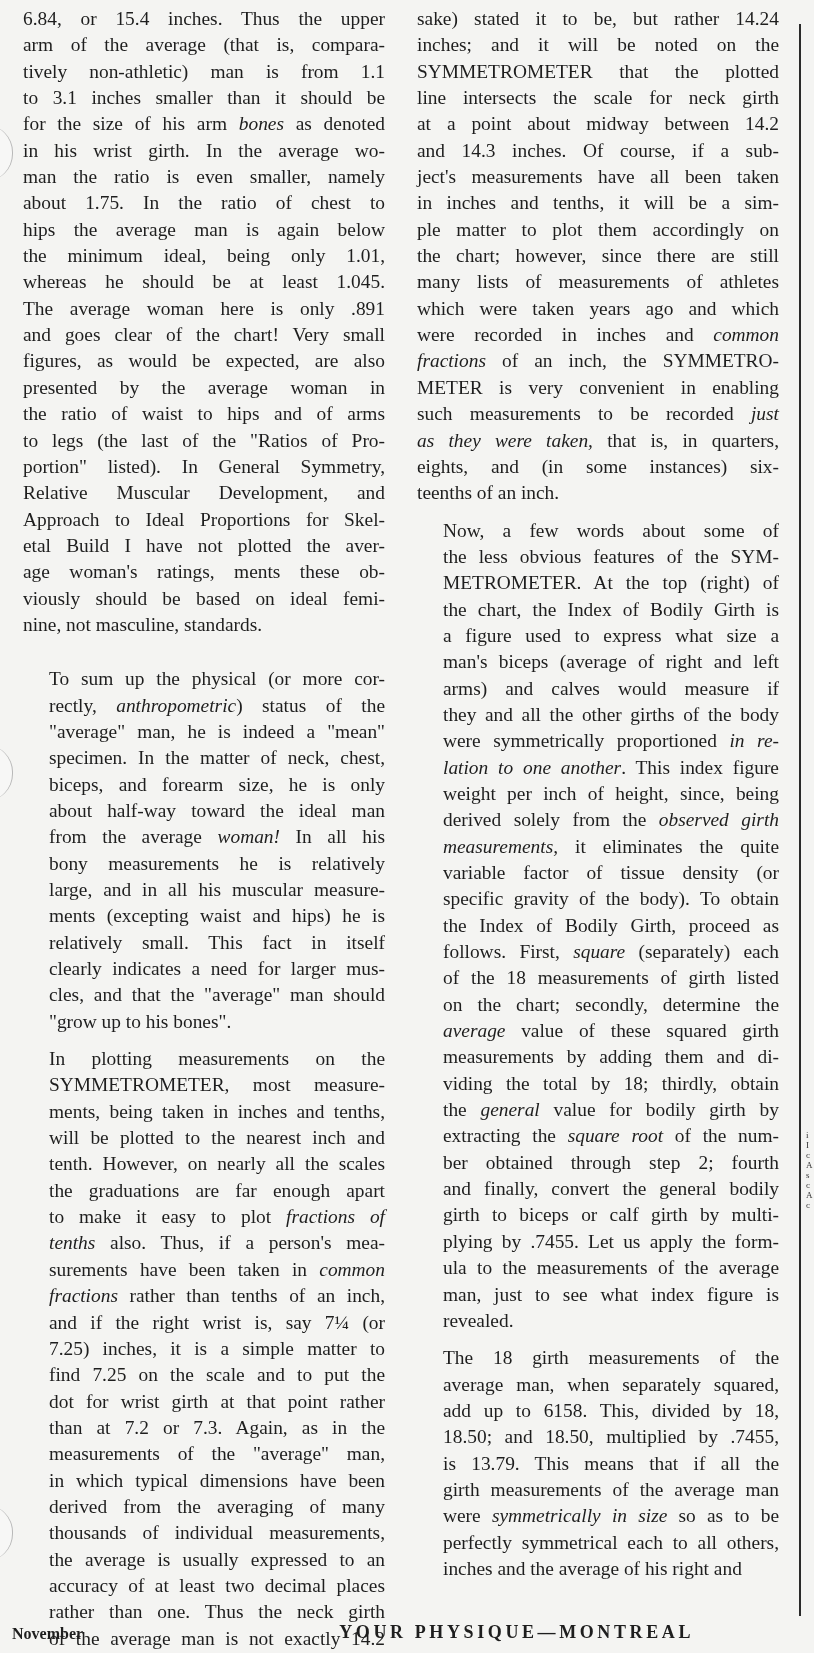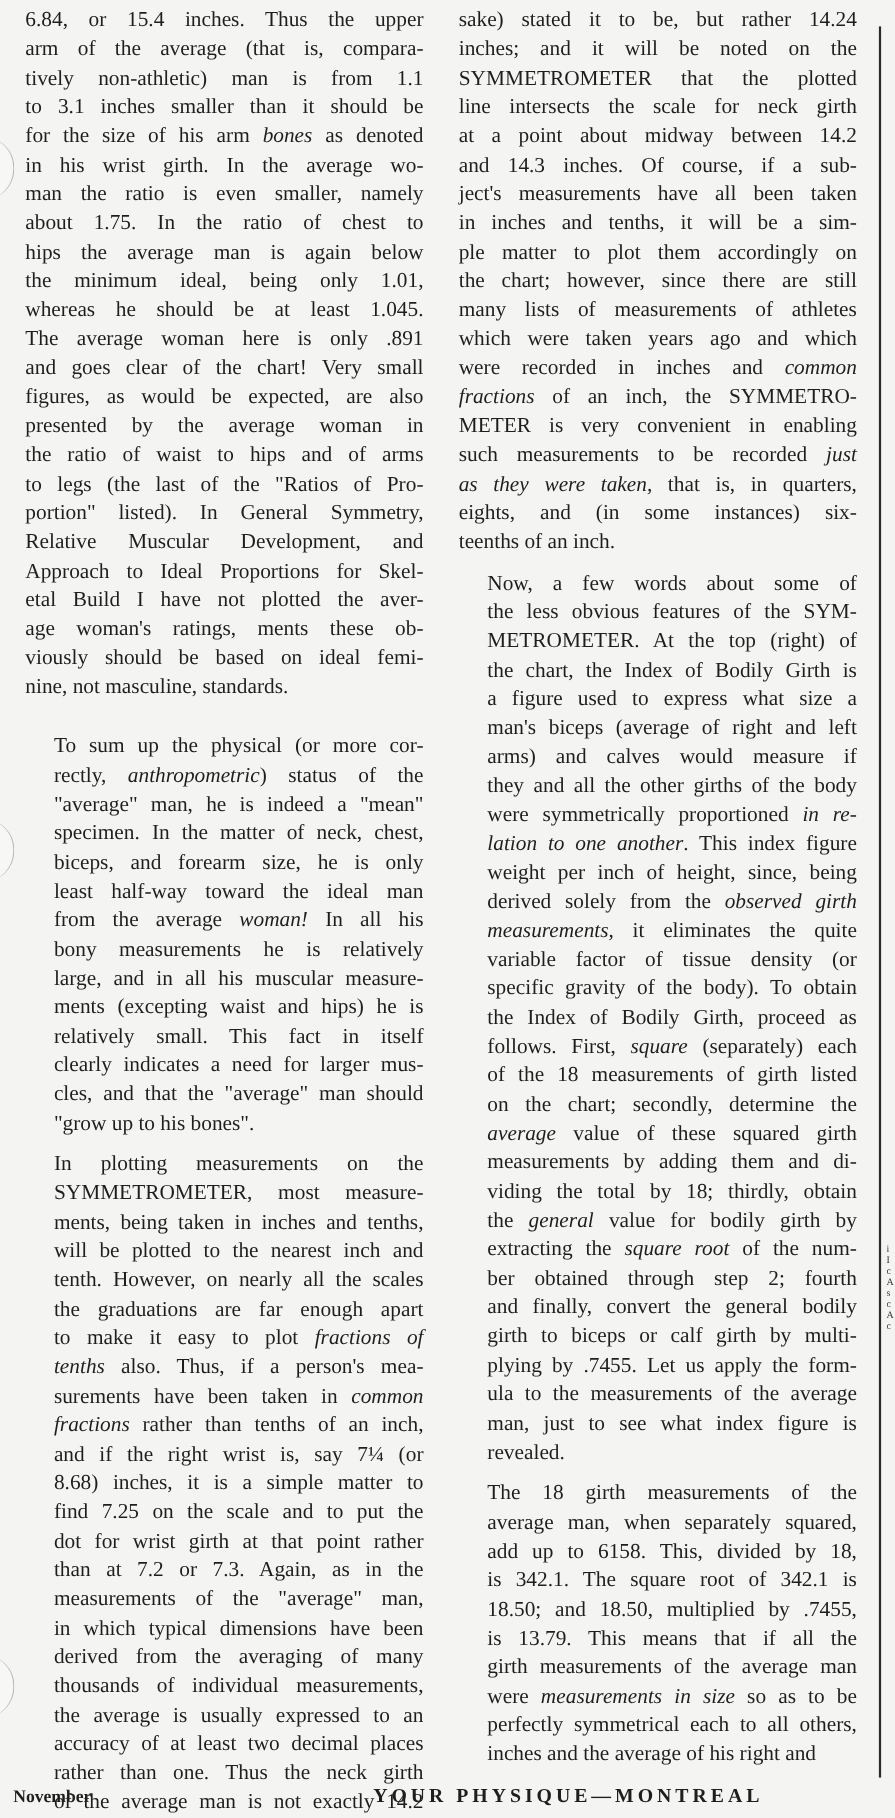--- a/index.html
+++ b/index.html
@@ -87,21 +87,21 @@
         <span class="ln">age woman's ratings, ments these ob-</span>
         <span class="ln">viously should be based on ideal femi-</span>
         <span class="ln last">nine, not masculine, standards.</span>
       </p>
       <p class="indent gap">
         <span class="ln" style="text-indent: 26px; margin-top: 28px;">To sum up the physical (or more cor-</span>
         <span class="ln">rectly, <em>anthropometric</em>) status of the</span>
         <span class="ln">"average" man, he is indeed a "mean"</span>
         <span class="ln">specimen. In the matter of neck, chest,</span>
         <span class="ln">biceps, and forearm size, he is only</span>
-        <span class="ln">least half-way toward the ideal man</span>
+        <span class="ln">about half-way toward the ideal man</span>
         <span class="ln">from the average <em>woman!</em> In all his</span>
         <span class="ln">bony measurements he is relatively</span>
         <span class="ln">large, and in all his muscular measure-</span>
         <span class="ln">ments (excepting waist and hips) he is</span>
         <span class="ln">relatively small.  This fact in itself</span>
         <span class="ln">clearly indicates a need for larger mus-</span>
         <span class="ln">cles, and that the "average" man should</span>
         <span class="ln last">"grow up to his bones".</span>
       </p>
       <p class="indent gap">
@@ -109,21 +109,21 @@
         <span class="ln">SYMMETROMETER, most measure-</span>
         <span class="ln">ments, being taken in inches and tenths,</span>
         <span class="ln">will be plotted to the nearest inch and</span>
         <span class="ln">tenth. However, on nearly all the scales</span>
         <span class="ln">the graduations are far enough apart</span>
         <span class="ln">to make it easy to plot <em>fractions of</em></span>
         <span class="ln"><em>tenths</em> also. Thus, if a person's mea-</span>
         <span class="ln">surements have been taken in <em>common</em></span>
         <span class="ln"><em>fractions</em> rather than tenths of an inch,</span>
         <span class="ln">and if the right wrist is, say 7¼ (or</span>
-        <span class="ln">8.68) inches, it is a simple matter to</span>
+        <span class="ln">7.25) inches, it is a simple matter to</span>
         <span class="ln">find 7.25 on the scale and to put the</span>
         <span class="ln">dot for wrist girth at that point rather</span>
         <span class="ln">than at 7.2 or 7.3. Again, as in the</span>
         <span class="ln">measurements of the "average" man,</span>
         <span class="ln">in which typical dimensions have been</span>
         <span class="ln">derived from the averaging of many</span>
         <span class="ln">thousands of individual measurements,</span>
         <span class="ln">the average is usually expressed to an</span>
         <span class="ln">accuracy of at least two decimal places</span>
         <span class="ln">rather than one. Thus the neck girth</span>
@@ -183,25 +183,24 @@
         <span class="ln">girth to biceps or calf girth by multi-</span>
         <span class="ln">plying by .7455. Let us apply the form-</span>
         <span class="ln">ula to the measurements of the average</span>
         <span class="ln">man, just to see what index figure is</span>
         <span class="ln last">revealed.</span>
       </p>
       <p class="indent gap">
         <span class="ln" style="text-indent: 26px;">The 18 girth measurements of the</span>
         <span class="ln">average man, when separately squared,</span>
         <span class="ln">add up to 6158. This, divided by 18,</span>
-        <span class="ln">is 342.1. The square root of 342.1 is</span>
         <span class="ln">18.50; and 18.50, multiplied by .7455,</span>
         <span class="ln">is 13.79. This means that if all the</span>
         <span class="ln">girth measurements of the average man</span>
-        <span class="ln">were <em>measurements in size</em> so as to be</span>
+        <span class="ln">were <em>symmetrically in size</em> so as to be</span>
         <span class="ln">perfectly symmetrical each to all others,</span>
         <span class="ln last">inches and the average of his right and</span>
       </p>
     </div>
 
   <div class="rule-v"></div>
   <div class="margin-marks" id="margin-marks">
       <div>i</div>
       <div>I</div>
       <div>c</div>

